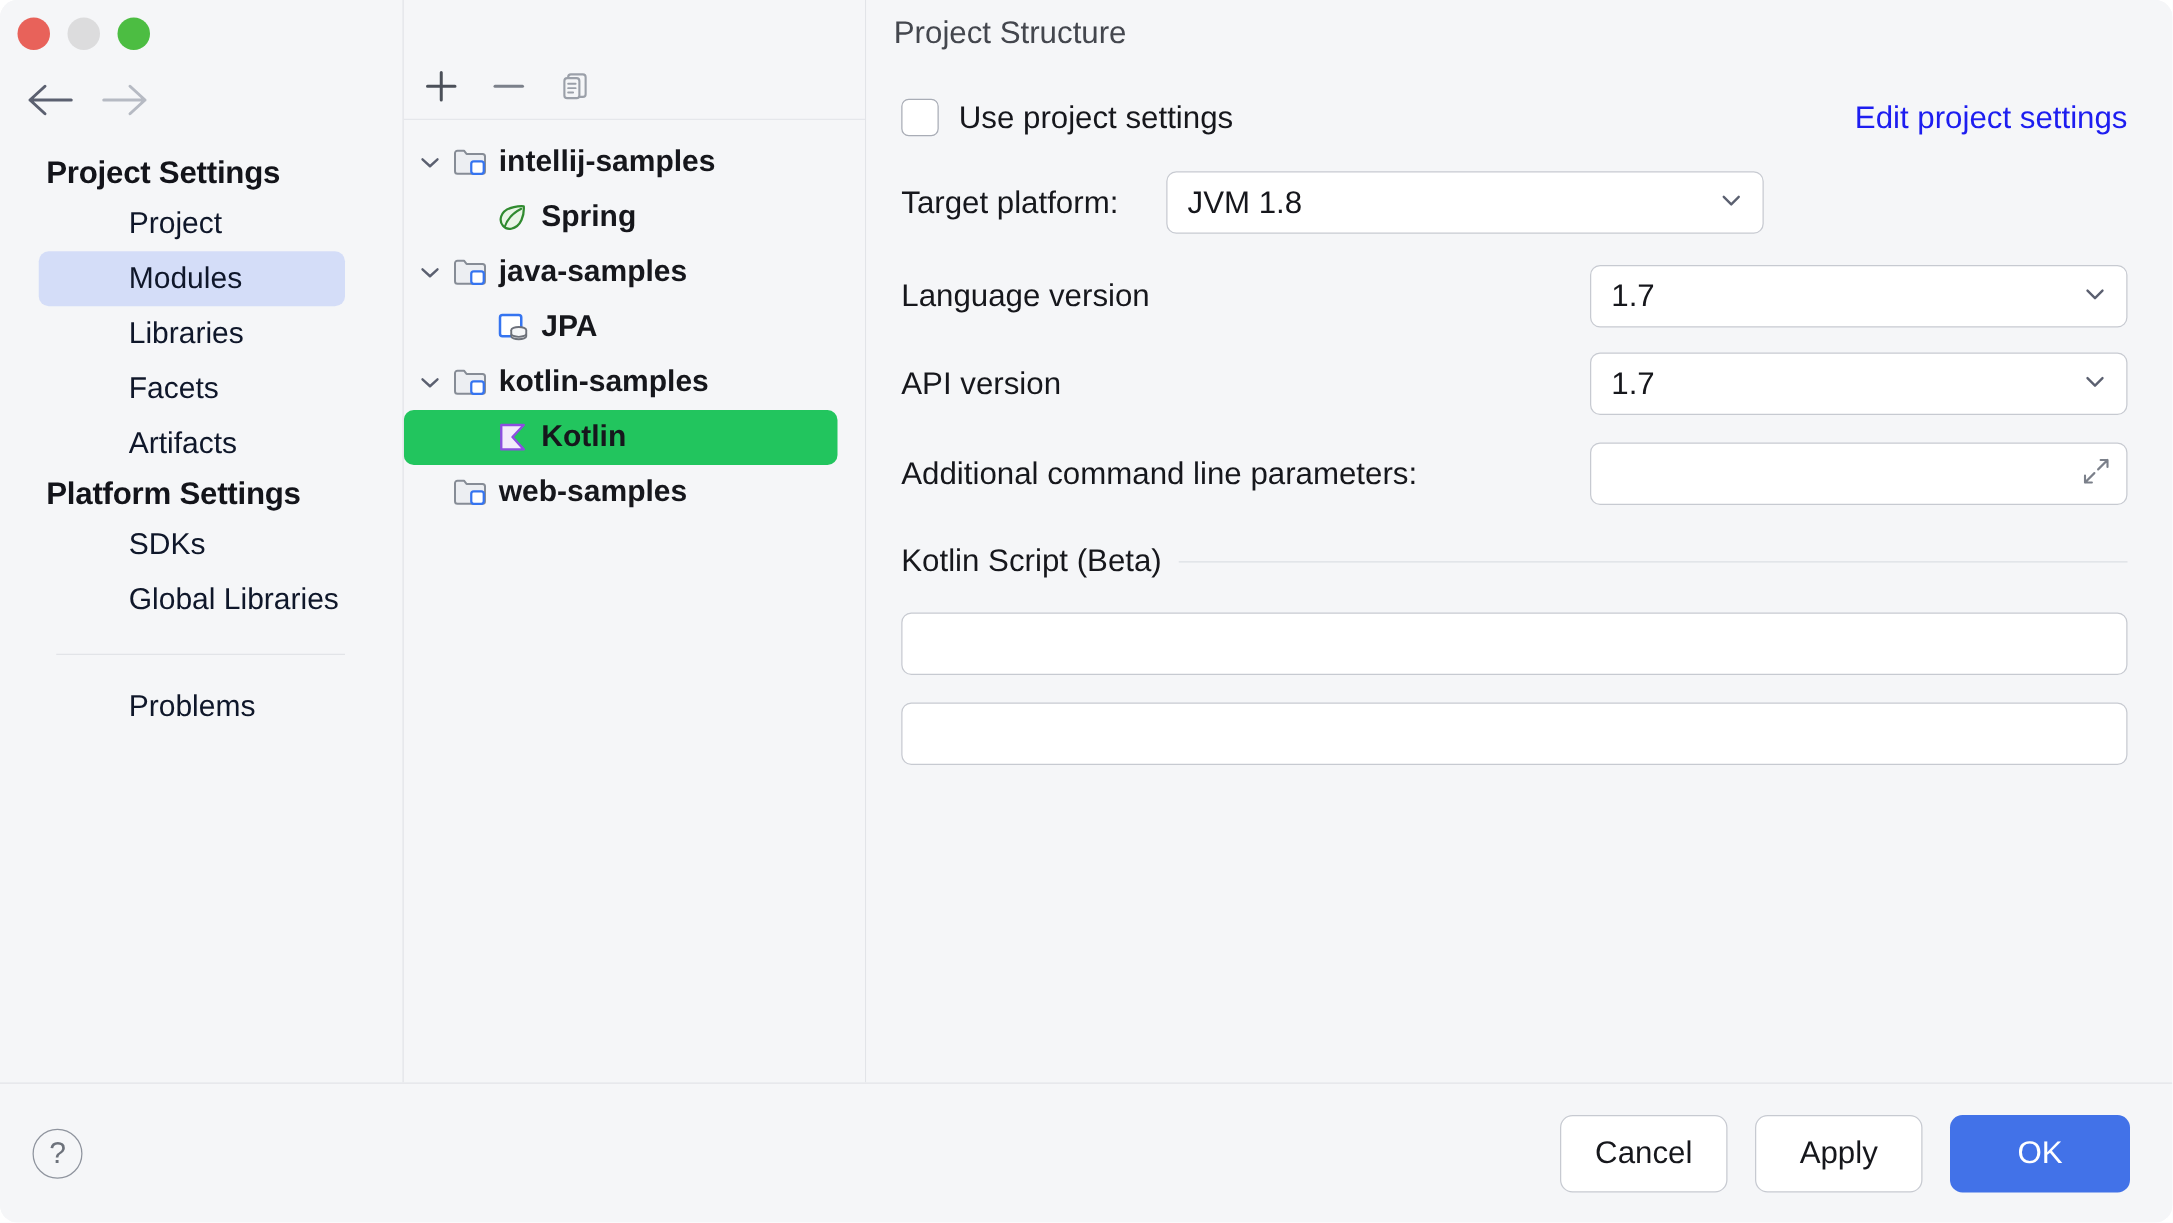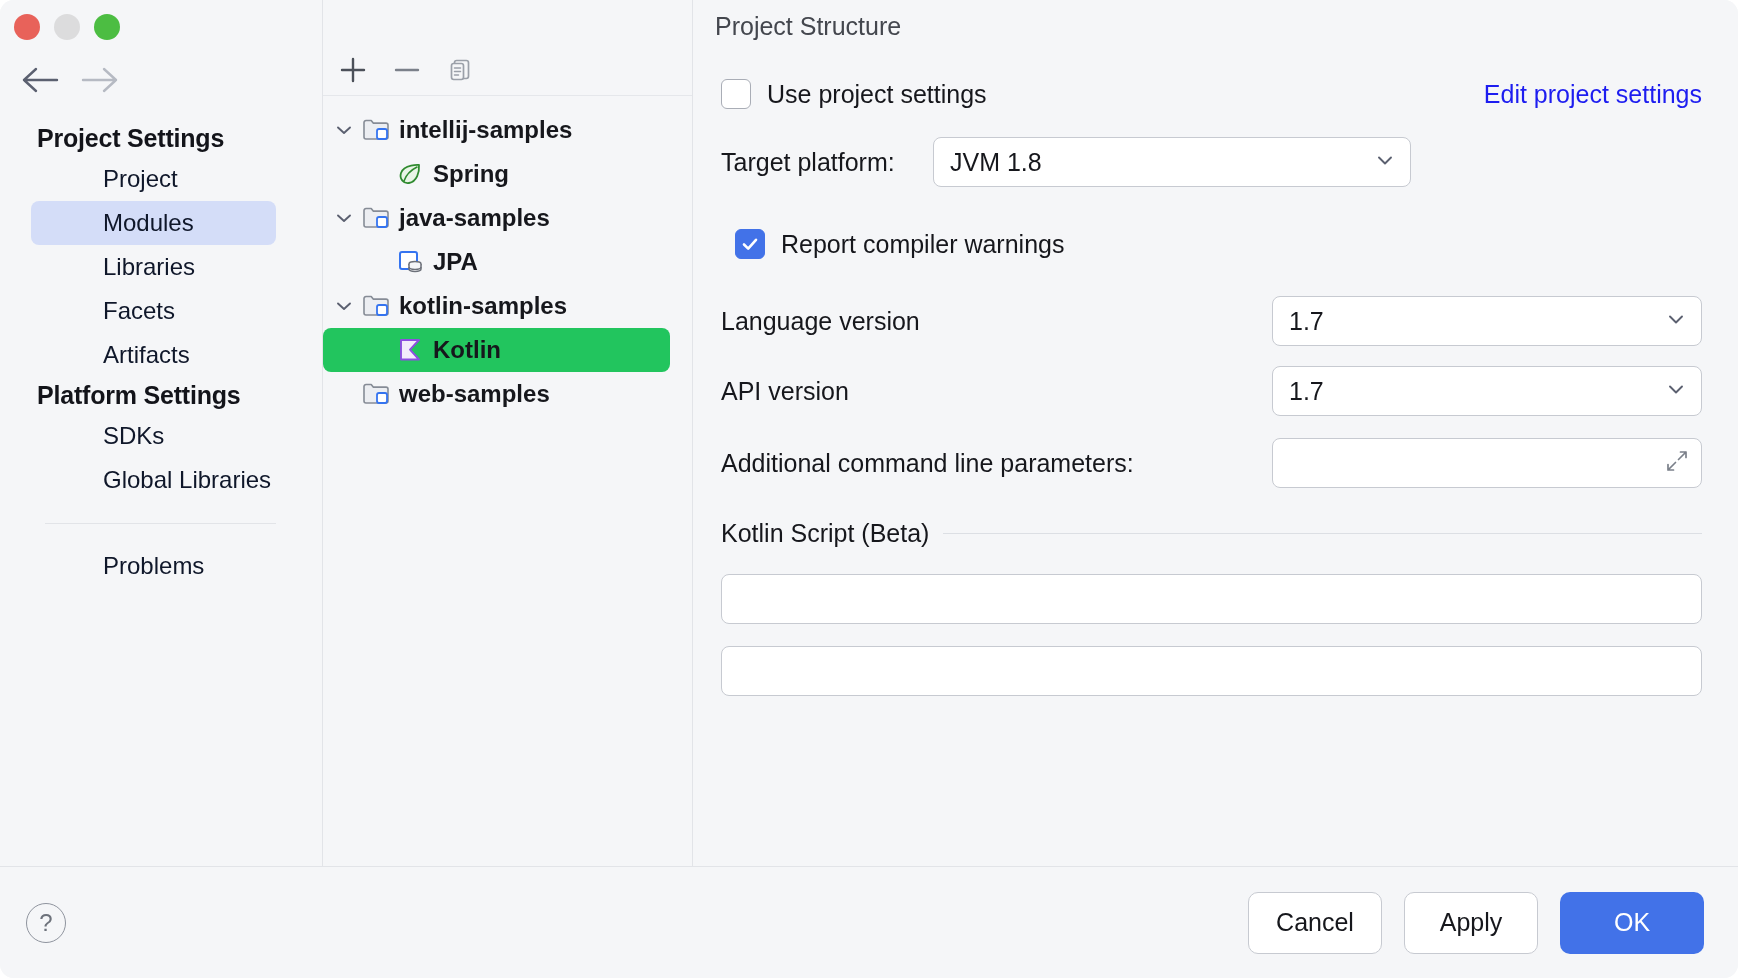--- a/index.html
+++ b/index.html
@@ -363,30 +363,20 @@
           <div class="combo" style="width:478px;">
             <span class="combo-val">JVM 1.8</span>
             <span class="chevd">
               <svg width="22" height="22" viewBox="0 0 22 22">
                 <path d="M5 8.5 L11 14.5 L17 8.5" fill="none" stroke="#5b6070" stroke-width="1.9" stroke-linecap="round" stroke-linejoin="round"></path>
               </svg>
             </span>
           </div>
         </div>
 
-        <div class="row" style="height:84px;">
-          <div class="checkrow" style="padding-left:14px;">
-            <span class="cbox checked">
-              <svg width="20" height="20" viewBox="0 0 20 20">
-                <path d="M4 10.5 L8.2 14.6 L16 5.8" fill="none" stroke="#ffffff" stroke-width="2.6" stroke-linecap="round" stroke-linejoin="round"></path>
-              </svg>
-            </span>
-            <span class="cb-label">Report compiler warnings</span>
-          </div>
-        </div>
 
         <div class="row" style="height:70px;">
           <span class="field-label">Language version</span>
           <div class="combo" style="width:430px; margin-left:auto;">
             <span class="combo-val">1.7</span>
             <span class="chevd">
               <svg width="22" height="22" viewBox="0 0 22 22">
                 <path d="M5 8.5 L11 14.5 L17 8.5" fill="none" stroke="#5b6070" stroke-width="1.9" stroke-linecap="round" stroke-linejoin="round"></path>
               </svg>
             </span>

